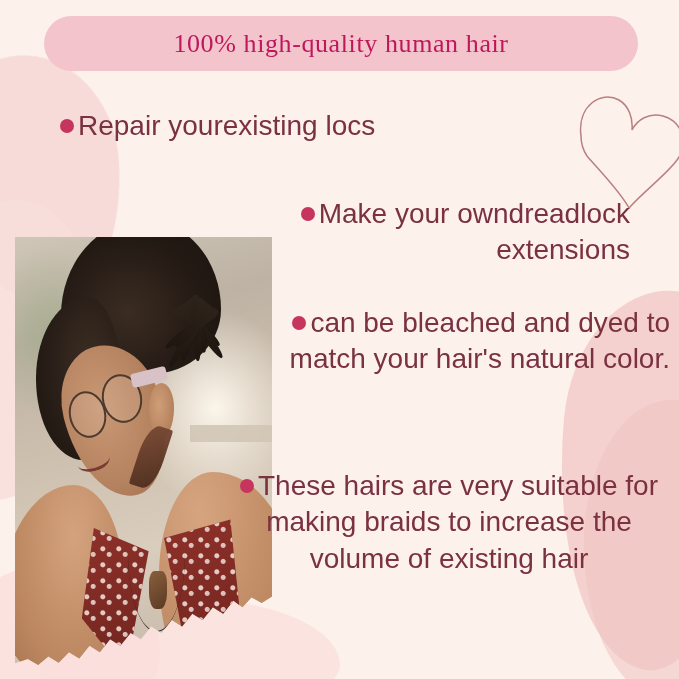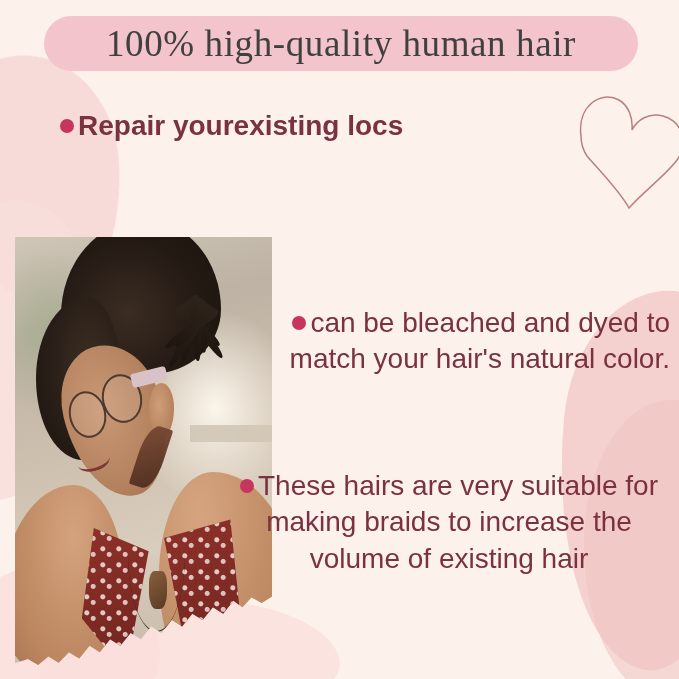--- a/index.html
+++ b/index.html
@@ -99,23 +99,23 @@
     width: 594px;
     height: 55px;
     background: #f3c4cb;
     border-radius: 28px;
     display: flex;
     align-items: center;
     justify-content: center;
   }
   #headline-text {
     font-family: "Liberation Serif", "DejaVu Serif", serif;
-    font-size: 37px;
+    font-size: 26px;
     letter-spacing: .6px;
-    color: #404040;
+    color: #be185d;
     white-space: nowrap;
   }
 
   
   #photo-frame {
     position: absolute;
     left: 15px;
     top: 237px;
     width: 257px;
     height: 428px;
@@ -284,21 +284,20 @@
     vertical-align: middle;
     margin-right: 4px;
     position: relative;
     top: -2px;
   }
   #bullet-1 {
     left: 60px;
     top: 108px;
     width: 520px;
     text-align: left;
-    font-weight: bold;
   }
   #bullet-2 {
     left: 200px;
     top: 196px;
     width: 430px;
     text-align: right;
   }
   #bullet-3 {
     left: 255px;
     top: 305px;
@@ -366,20 +365,23 @@
       <div class="bikini" id="bikini-r"></div>
       <div id="necklace"></div>
       <div id="pendant"></div>
     </div>
   </div>
 
   <div class="bullet-block" id="bullet-1">
     <span class="bullet-dot"></span><span class="bullet-text">Repair yourexisting locs</span>
   </div>
 
+  <div class="bullet-block" id="bullet-2">
+    <span class="bullet-dot"></span><span class="bullet-text">Make your owndreadlock extensions</span>
+  </div>
 
   <div class="bullet-block" id="bullet-4">
     <span class="bullet-dot"></span><span class="bullet-text">These hairs are very suitable for making braids to increase the volume of existing hair</span>
   </div>
 
   <div class="bullet-block" id="bullet-3">
     <span class="bullet-dot"></span><span class="bullet-text">can be bleached and dyed to match your hair's natural color.</span>
   </div>
 
 </div>

